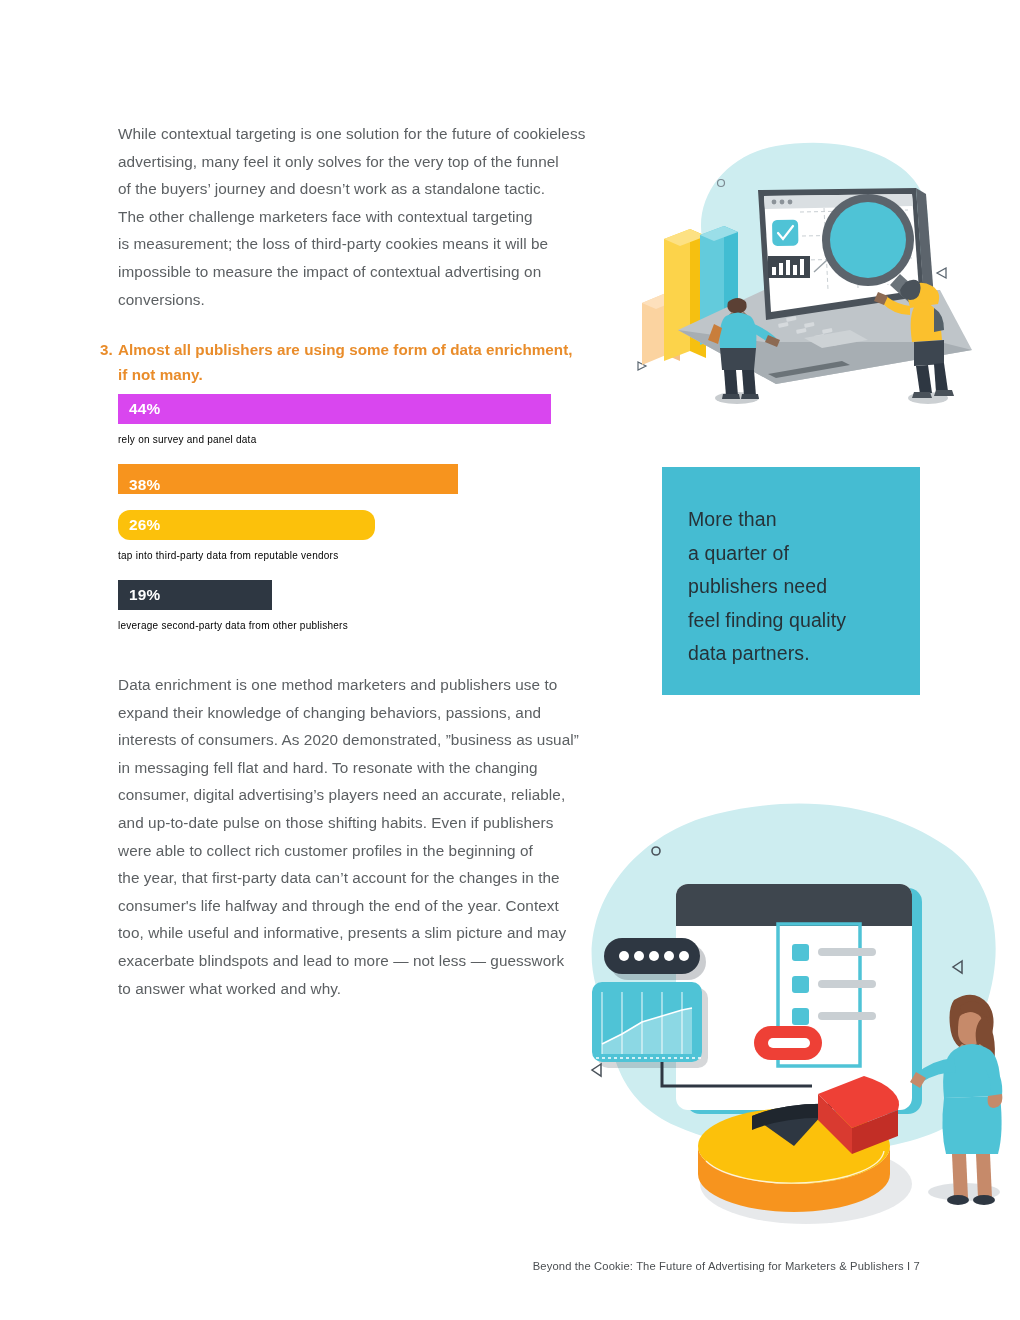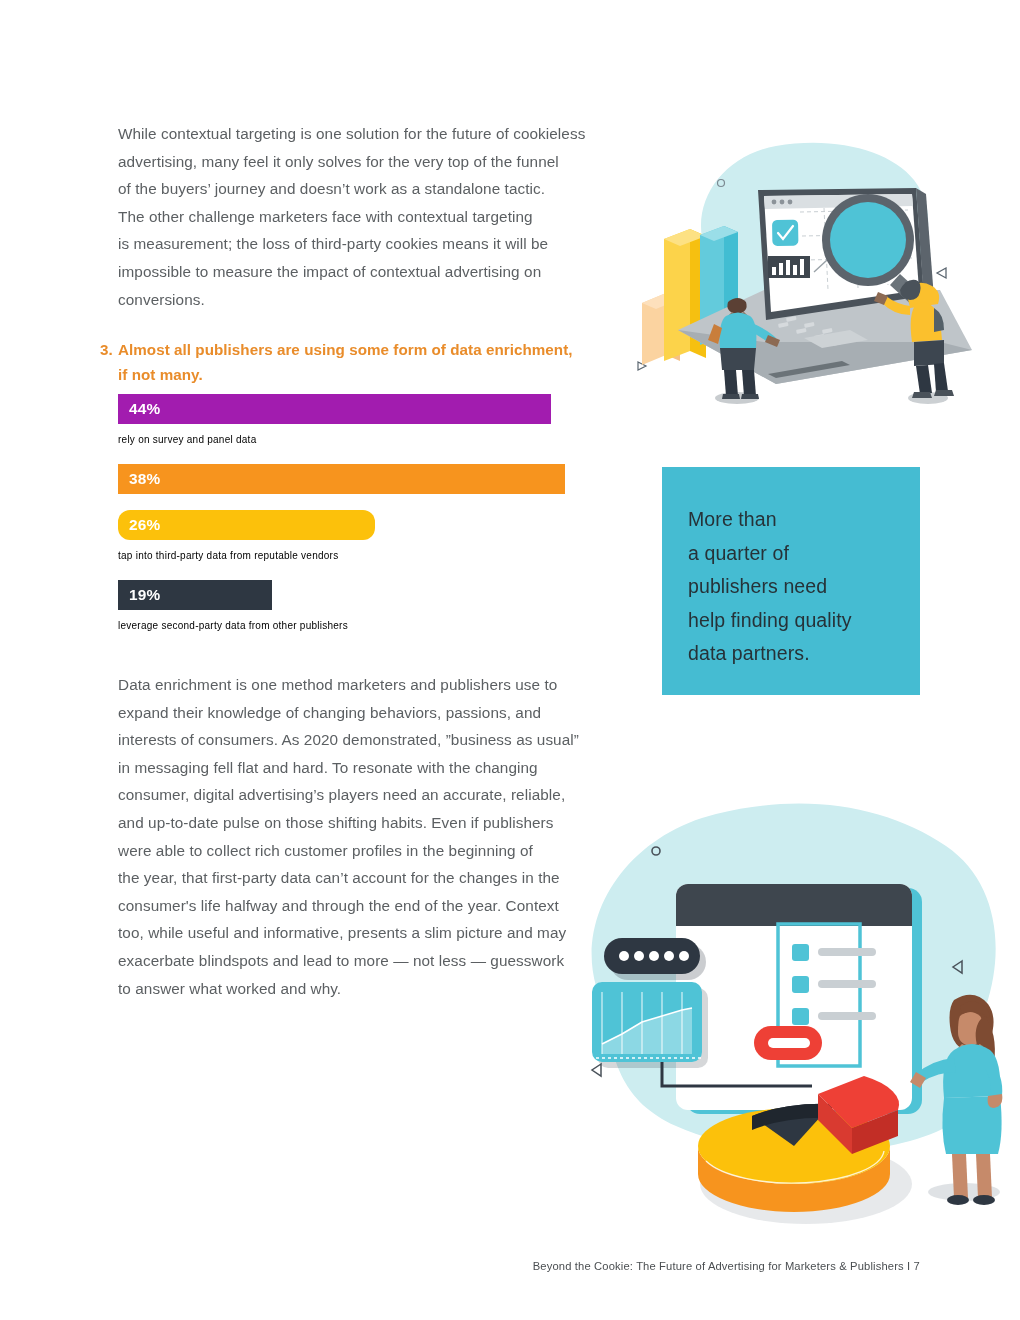--- a/index.html
+++ b/index.html
@@ -192,28 +192,28 @@
 
   <div class="head-wrap">
     <div class="head-num">3.</div>
     <div class="head-txt">Almost all publishers are using some form of data enrichment,
 if not many.</div>
   </div>
 
   <div class="chart">
 
     <div class="bar-block">
-      <div class="bar" id="bar-0" style="width: 433px; background: #a21caf;">
+      <div class="bar" id="bar-0" style="width: 433px; background: #d946ef;">
         <span>44%</span>
       </div>
       <div class="bar-label">rely on survey and panel data</div>
     </div>
 
     <div class="bar-block">
-      <div class="bar" id="bar-1" style="width: 447px; background: rgb(247, 148, 30);">
+      <div class="bar" id="bar-1" style="width: 340px; background: rgb(247, 148, 30); align-items: flex-end;">
         <span>38%</span>
       </div>
     </div>
 
     <div class="bar-block">
       <div class="bar" id="bar-2" style="width: 257px; background: rgb(252, 193, 11); border-radius: 12px;">
         <span>26%</span>
       </div>
       <div class="bar-label">tap into third-party data from reputable vendors</div>
     </div>
@@ -224,21 +224,21 @@
       </div>
       <div class="bar-label">leverage second-party data from other publishers</div>
     </div>
 
   </div>
 
   <div class="callout" id="callout-box" style="background: rgb(69, 188, 210);">
     <div class="callout-text" style="color: rgb(38, 50, 56);">More than
 a quarter of
 publishers need
-help finding quality
+feel finding quality
 data partners.</div>
   </div>
 
   <div class="col para" id="body-para">Data enrichment is one method marketers and publishers use to
 expand their knowledge of changing behaviors, passions, and
 interests of consumers. As 2020 demonstrated, ”business as usual”
 in messaging fell flat and hard. To resonate with the changing
 consumer, digital advertising’s players need an accurate, reliable,
 and up-to-date pulse on those shifting habits. Even if publishers
 were able to collect rich customer profiles in the beginning of

